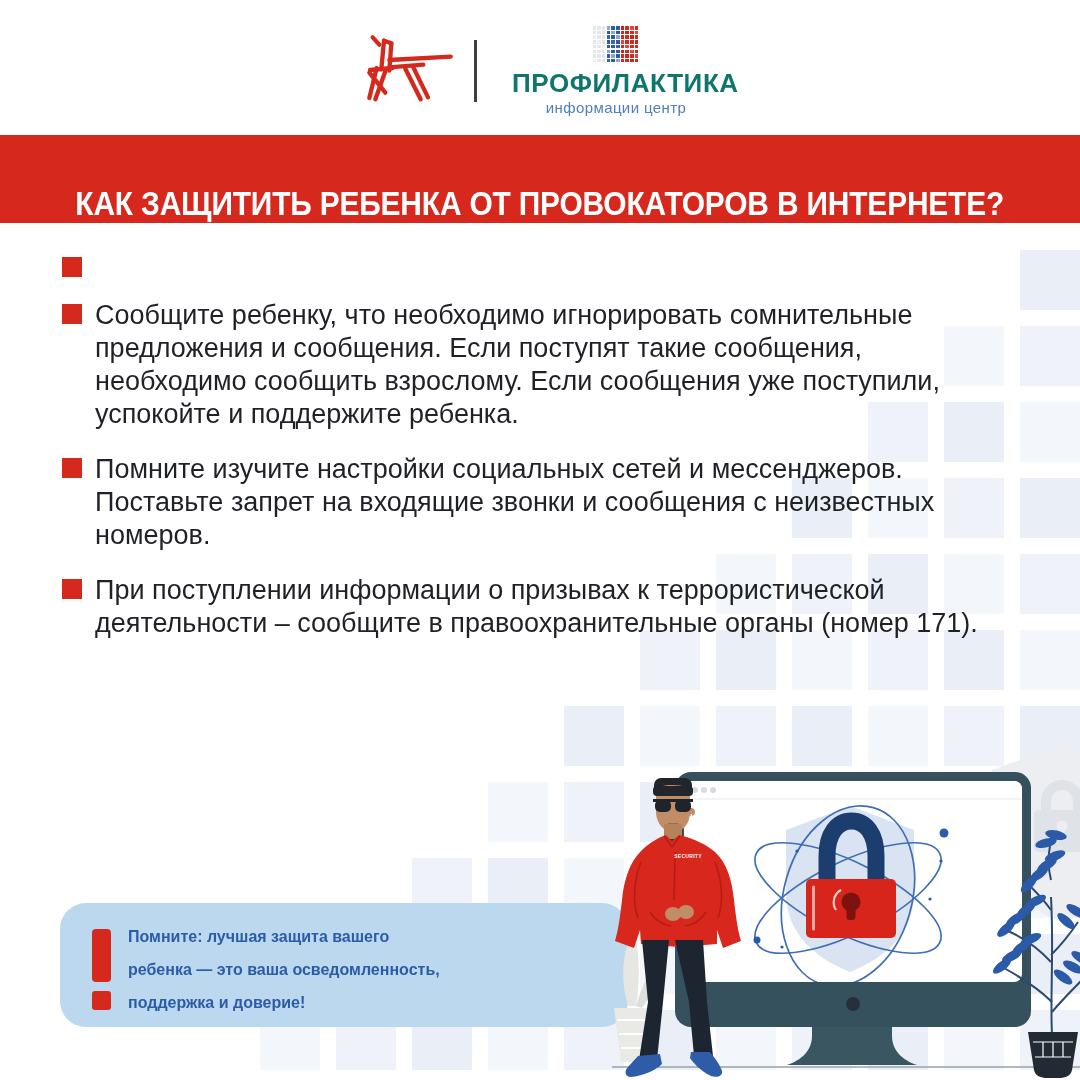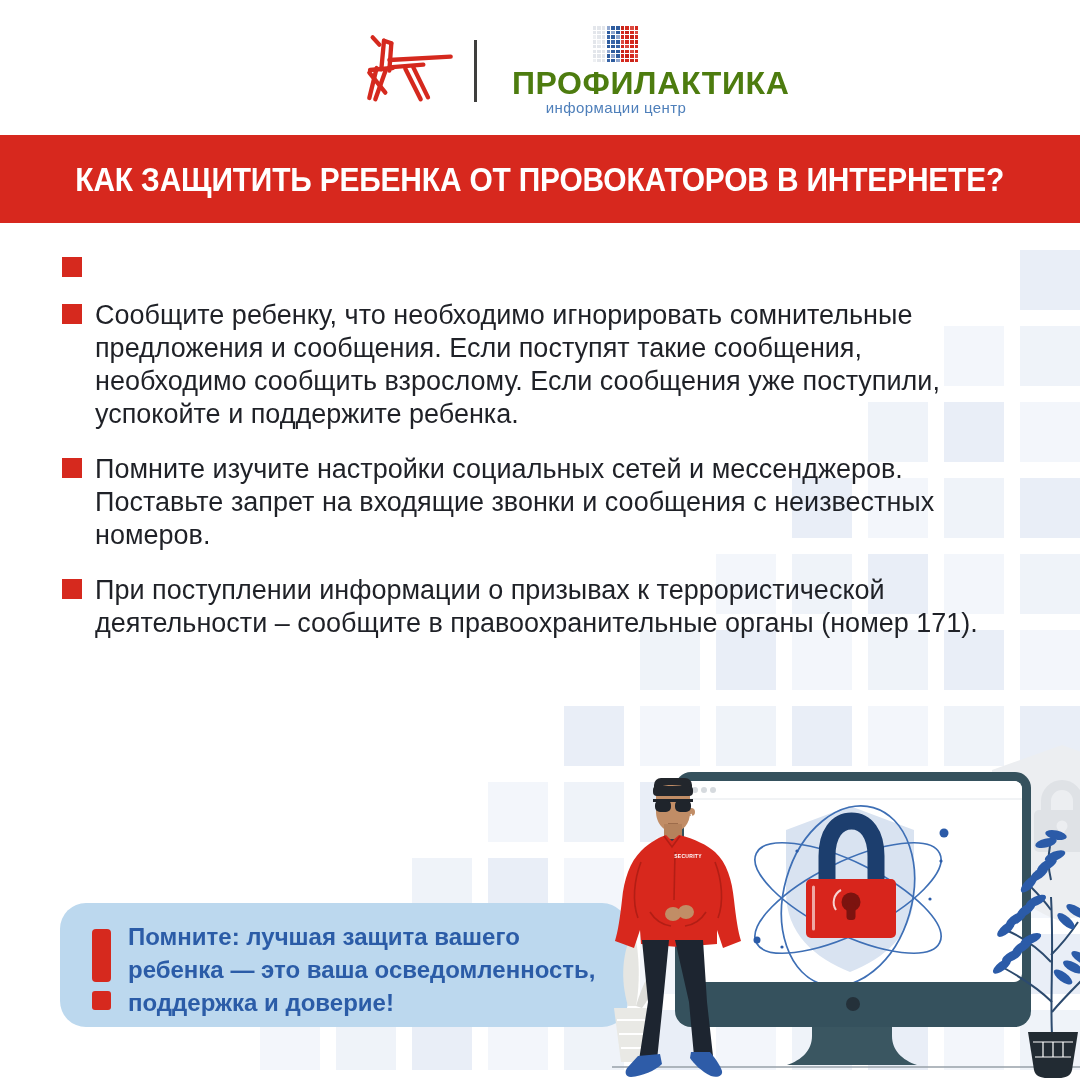--- a/index.html
+++ b/index.html
@@ -10,42 +10,42 @@
   
   .mosaic{position:absolute;inset:0;z-index:0;}
   .mosaic i{position:absolute;display:block;}
   
   .header{position:absolute;top:0;left:0;width:1080px;height:135px;background:#fff;z-index:1;}
   .horse{position:absolute;left:352px;top:24px;width:120px;height:96px;}
   .logo-divider{position:absolute;left:474px;top:40px;width:3px;height:62px;background:#3f3f3e;}
   .brand{position:absolute;left:512px;top:22px;width:208px;text-align:center;}
   .pixel-grid{position:relative;margin:4px auto 6px auto;width:47px;height:37px;}
   .pixel-grid i{position:absolute;width:3.6px;height:3.6px;}
-  .brand-title{font-size:32px;font-weight:800;color:#4d7c0f;letter-spacing:.6px;line-height:28px;}
+  .brand-title{font-size:26px;font-weight:800;color:#0f766e;letter-spacing:.6px;line-height:28px;}
   .brand-sub{font-size:15px;color:#4e7fba;letter-spacing:.4px;margin-top:2px;}
   
   .banner{
     position:absolute;top:135px;left:0;width:1080px;height:88px;background:#d7281e;z-index:1;
-    display:flex;align-items:center;justify-content:center;
+    display:flex;align-items:flex-end;justify-content:center;
   }
   .banner h1{
     margin:0;color:#ffffff;font-size:34px;font-weight:800;letter-spacing:-.2px;white-space:nowrap;
     transform:scaleX(.88);transform-origin:center;
   }
   
   .bullets{position:absolute;top:252px;left:62px;right:60px;z-index:1;display:flex;flex-direction:column;gap:22px;}
   .bullet{display:flex;align-items:flex-start;gap:13px;}
   .bullet .sq{flex:0 0 20px;width:20px;height:20px;background:#d6291e;margin-top:5px;}
   .bullet p{margin:0;font-size:27px;line-height:33px;color:#1f2127;white-space:pre-line;}
   
   .callout{position:absolute;left:60px;top:903px;width:568px;height:124px;background:#bcd8ee;border-radius:26px;z-index:2;}
   .excl{position:absolute;left:32px;top:26px;width:19px;height:82px;}
   .excl .bar{position:absolute;top:0;left:0;width:19px;height:53px;background:#d6291e;border-radius:4px;}
   .excl .dot{position:absolute;top:62px;left:0;width:19px;height:19px;background:#d6291e;border-radius:3px;}
-  .callout p{position:absolute;left:68px;top:17px;right:14px;margin:0;font-size:24px;line-height:33px;font-weight:700;color:#2b5ca7;white-space:pre-line;}
+  .callout p{position:absolute;left:68px;top:17px;right:14px;margin:0;font-size:16px;line-height:33px;font-weight:700;color:#2b5ca7;white-space:pre-line;}
   
   .illu{position:absolute;left:580px;top:730px;width:500px;height:350px;z-index:3;}
 </style>
 </head>
 <body>
 
 <div class="page">
 
   <div class="mosaic">
       <i style="left: 1020px; top: 250px; width: 60px; height: 60px; background: rgb(233, 238, 247);"></i>

